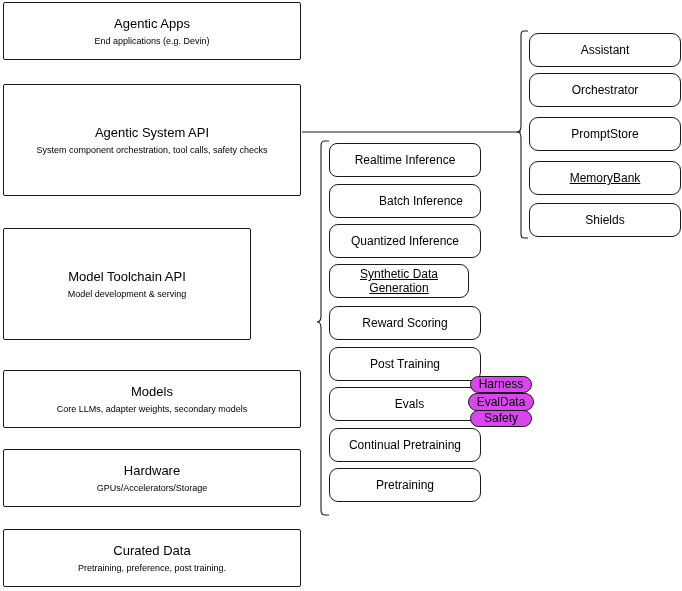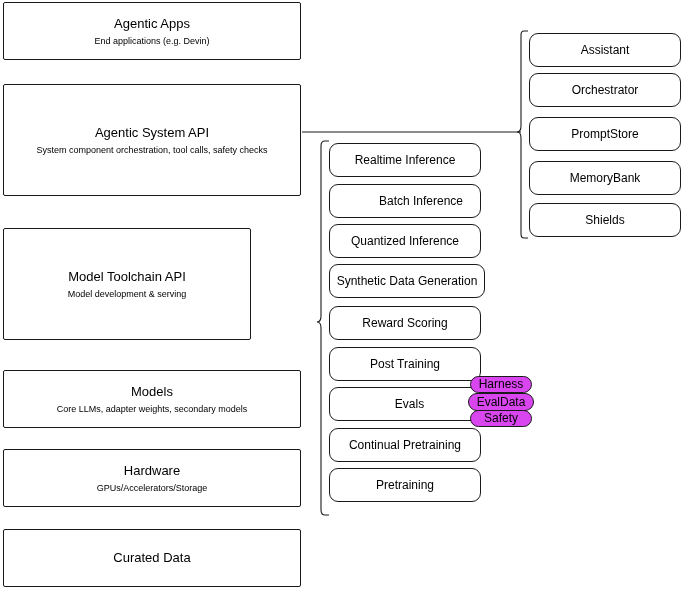--- a/index.html
+++ b/index.html
@@ -113,32 +113,33 @@
     <div class="subtitle">Core LLMs, adapter weights, secondary models</div>
   </div>
 
   <div class="node layer" style="left:3px; top:449px; width:298px; height:58px;">
     <div class="title">Hardware</div>
     <div class="subtitle">GPUs/Accelerators/Storage</div>
   </div>
 
   <div class="node layer" style="left:3px; top:529px; width:298px; height:58px;">
     <div class="title">Curated Data</div>
+    <div class="subtitle">Pretraining, preference, post training.</div>
   </div>
 
-  <div class="node capsule" style="left:329px; top:143px; width:152px; height:34px;">
+  <div class="node capsule" style="left:329px; top:143px; width:152px; height:34px;border-radius:8px;">
     <span>Realtime Inference</span>
   </div>
   <div class="node capsule" style="left:329px; top:184px; width:152px; height:34px;padding-left:32px;">
     <span>Batch Inference</span>
   </div>
   <div class="node capsule" style="left:329px; top:224px; width:152px; height:34px;">
     <span>Quantized Inference</span>
   </div>
-  <div class="node capsule" style="left:329px; top:264px; width:156px; height:34px;">
+  <div class="node capsule" style="left:329px; top:264px; width:140px; height:34px;text-decoration:underline;">
     <span>Synthetic Data Generation</span>
   </div>
   <div class="node capsule" style="left:329px; top:306px; width:152px; height:34px;">
     <span>Reward Scoring</span>
   </div>
   <div class="node capsule" style="left:329px; top:347px; width:152px; height:34px;">
     <span>Post Training</span>
   </div>
   <div class="node capsule" style="left:329px; top:387px; width:152px; height:34px;padding-left:9px;">
     <span>Evals</span>
@@ -162,20 +163,20 @@
 
   <div class="node capsule" style="left:529px; top:33px; width:152px; height:34px;">
     <span>Assistant</span>
   </div>
   <div class="node capsule" style="left:529px; top:73px; width:152px; height:34px;">
     <span>Orchestrator</span>
   </div>
   <div class="node capsule" style="left:529px; top:117px; width:152px; height:34px;">
     <span>PromptStore</span>
   </div>
-  <div class="node capsule" style="left:529px; top:161px; width:152px; height:34px;">
+  <div class="node capsule" style="left:529px; top:161px; width:152px; height:34px;text-decoration:underline;">
     <span>MemoryBank</span>
   </div>
   <div class="node capsule" style="left:529px; top:203px; width:152px; height:34px;">
     <span>Shields</span>
   </div>
 
 </div>
 
 </body></html>

